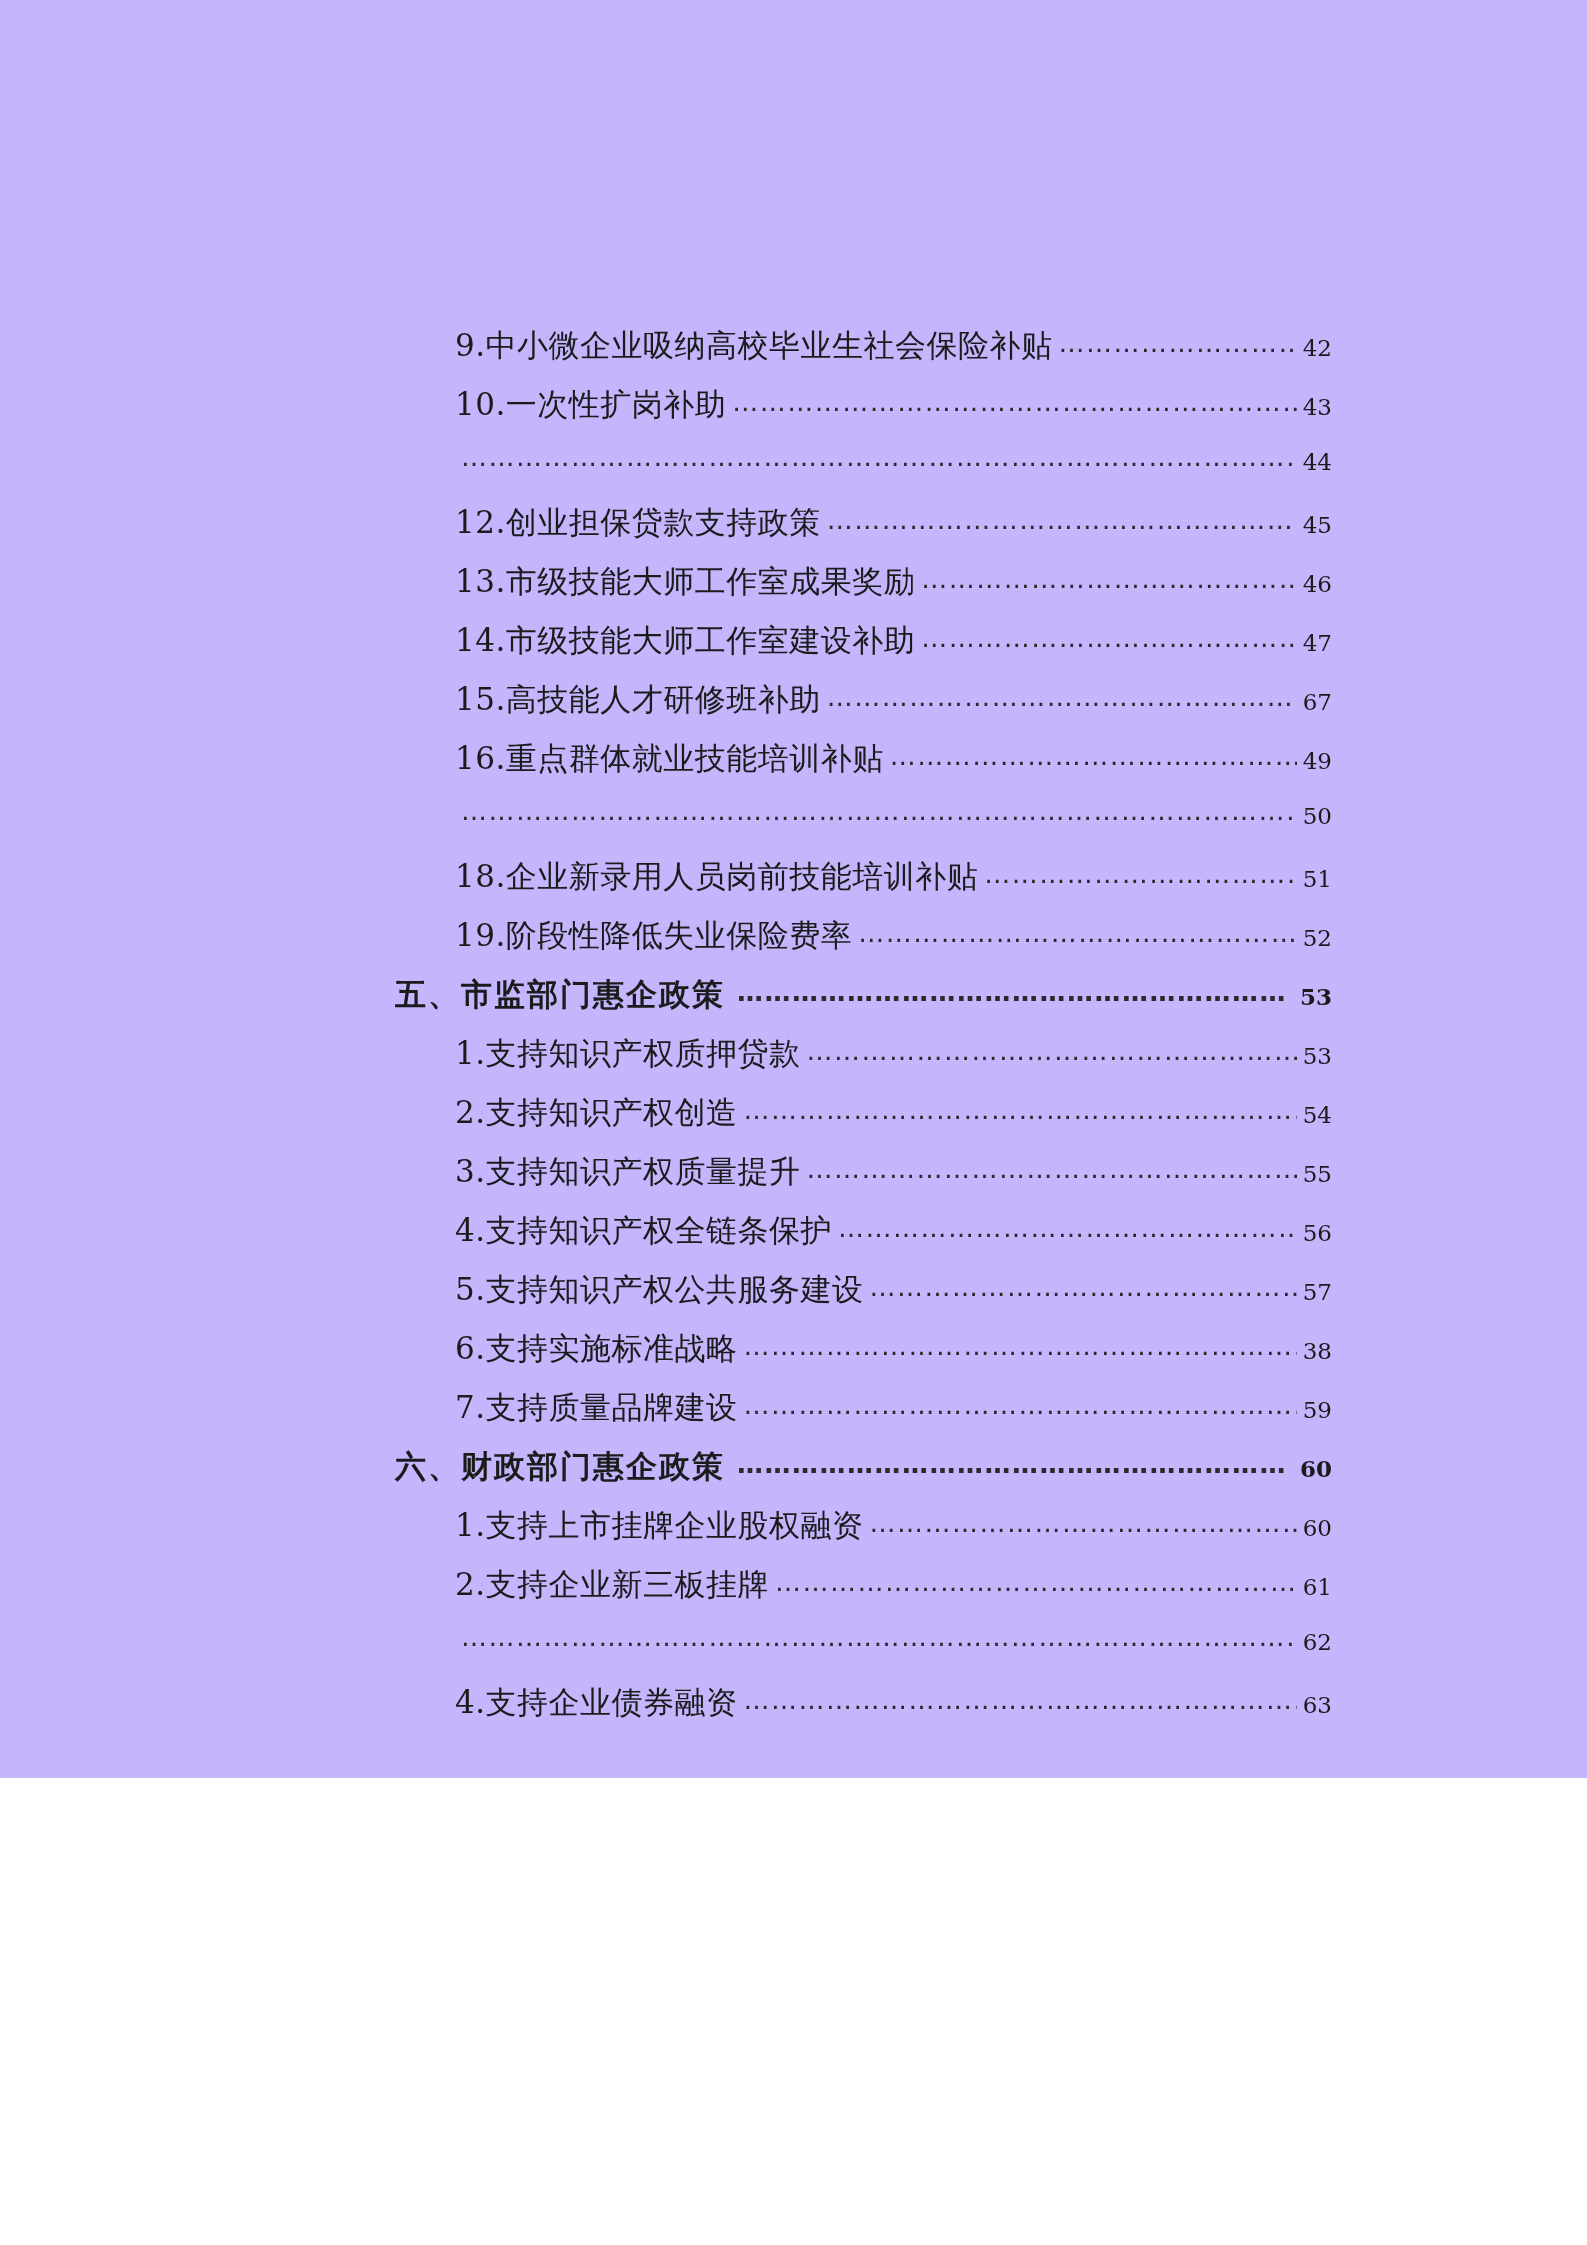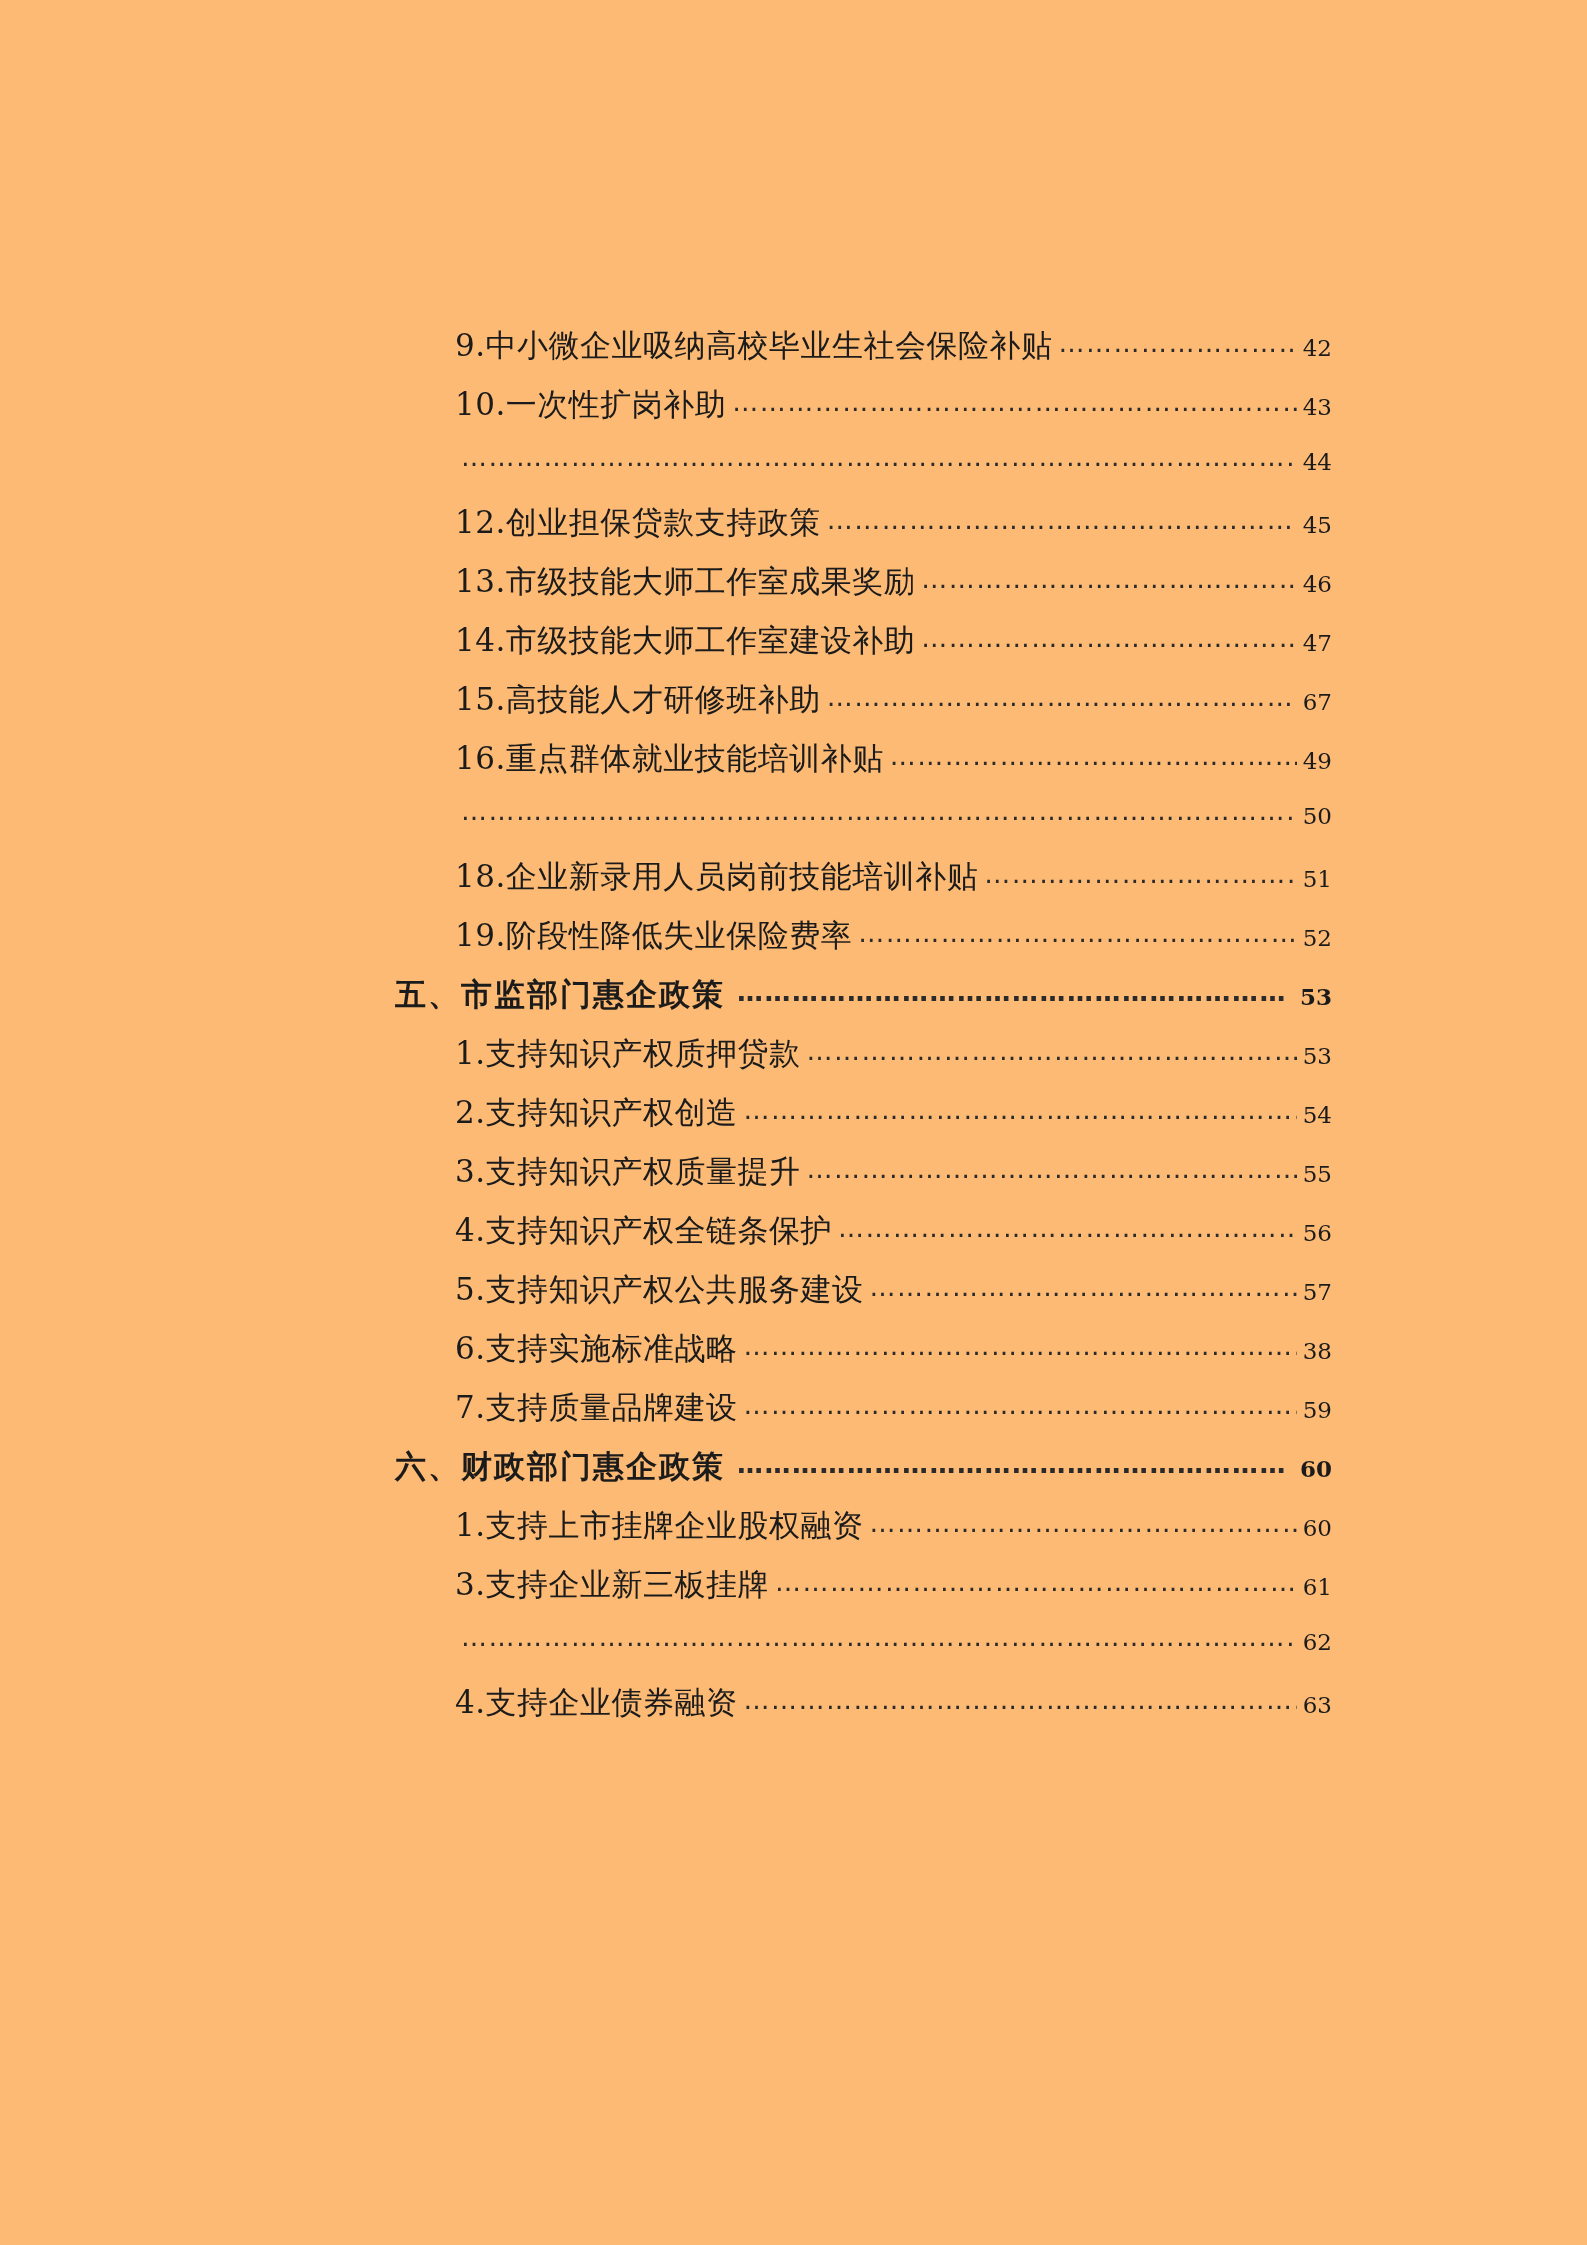--- a/index.html
+++ b/index.html
@@ -3,22 +3,22 @@
 <meta charset="utf-8">
 <style>
   html, body {
     margin: 0;
     padding: 0;
     background: #ffffff;
   }
   .page {
     position: relative;
     width: 1587px;
-    height: 2245px;
-    background: #fdba74;
+    height: 1778px;
+    background: #c4b5fd;
     font-family: "DejaVu Serif", serif;
     overflow: hidden;
   }
   .toc {
     position: absolute;
     left: 0;
     top: 330px;
     width: 1587px;
     padding: 0;
   }
@@ -173,21 +173,21 @@
         <span class="lbl">六、财政部门惠企政策</span>
         <span class="dots">……………………………………………………………………………………………</span>
         <span class="pg">60</span>
       </div>
       <div class="toc-row lvl-sub">
         <span class="lbl">1.支持上市挂牌企业股权融资</span>
         <span class="dots">……………………………………………………………………………………………</span>
         <span class="pg">60</span>
       </div>
       <div class="toc-row lvl-sub">
-        <span class="lbl">3.支持企业新三板挂牌</span>
+        <span class="lbl">2.支持企业新三板挂牌</span>
         <span class="dots">……………………………………………………………………………………………</span>
         <span class="pg">61</span>
       </div>
       <div class="toc-row lvl-sub">
         <span class="dots">……………………………………………………………………………………………</span>
         <span class="pg">62</span>
       </div>
       <div class="toc-row lvl-sub">
         <span class="lbl">4.支持企业债券融资</span>
         <span class="dots">……………………………………………………………………………………………</span>

